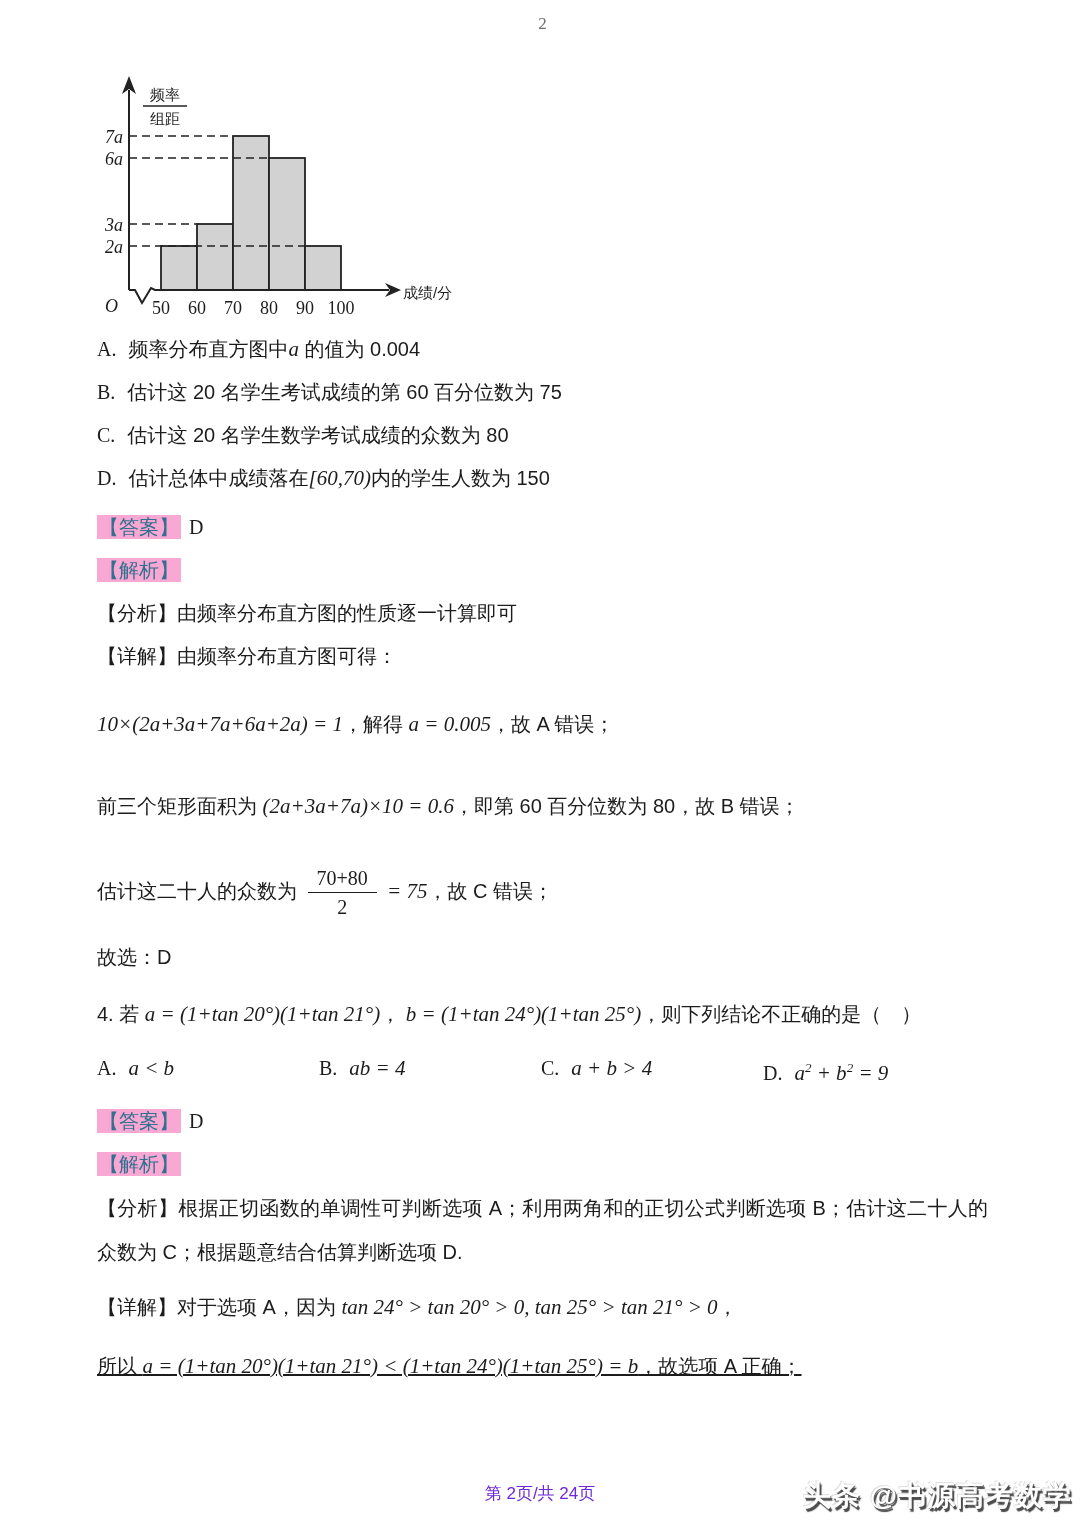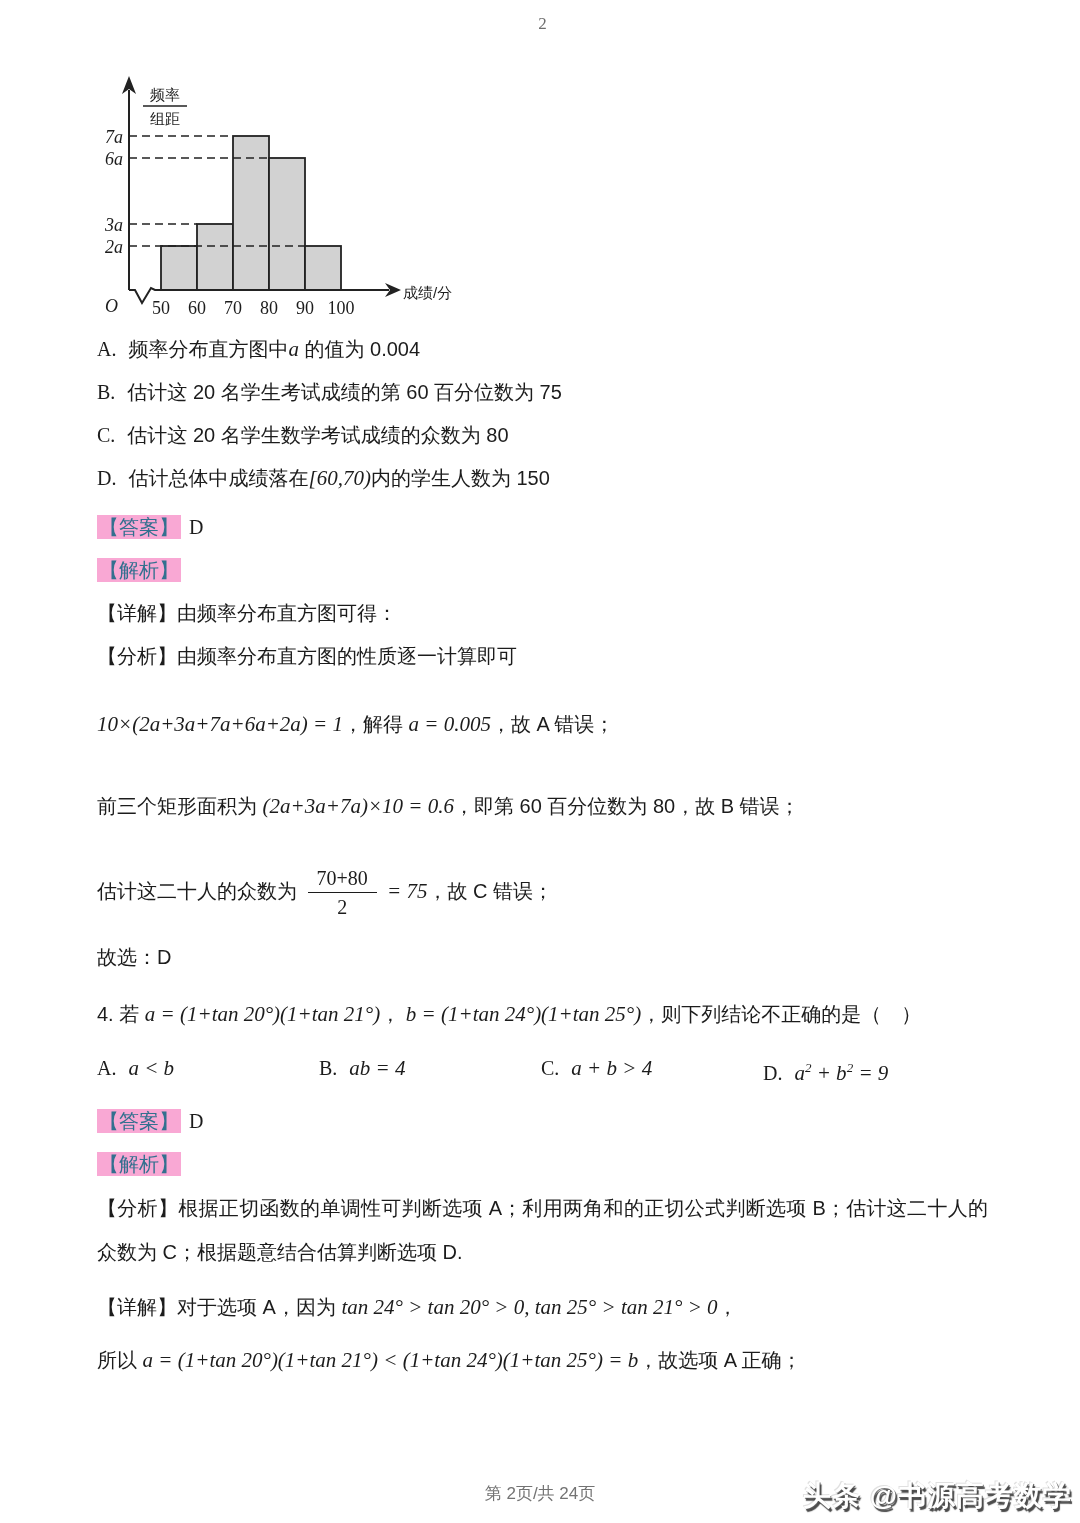--- a/index.html
+++ b/index.html
@@ -55,21 +55,21 @@
     font-size:20px;margin-left:8px;
   }
   .formula{margin:10px 0;line-height:72px;}
   .formula-tall{margin:6px 0;line-height:78px;}
   .stem{margin-top:10px;line-height:50px;}
   .opt-row{display:flex;margin:6px 0 4px;line-height:46px;font-size:20px;}
   .opt-cell{width:222px;flex:0 0 auto;}
   .wrap-para{text-align:justify;line-height:44px;}
   .footer{
     position:absolute;left:0;right:0;bottom:18px;
-    text-align:center;color:#737373;font-size:17px;
+    text-align:center;color:#6d28d9;font-size:17px;
   }
   .watermark{
     position:absolute;right:8px;bottom:8px;
     font-size:28px;font-weight:bold;letter-spacing:1px;
     color:#ffffff;
     text-shadow:2px 3px 1px #4a4a4a,-1px -1px 0 #e0e0e0,1px 1px 0 #777;
   }
 </style>
 </head>
 <body>
@@ -109,39 +109,39 @@
       <text x="76" y="56" text-anchor="middle" class="axis-cn">组距</text>
     </svg>
 
   <div class="para opt"><span class="opt-label">A.</span><span><span class="seg-cn">频率分布直方图中</span><span class="seg-it">a</span><span class="seg-cn"> 的值为 0.004</span></span></div>
   <div class="para opt"><span class="opt-label">B.</span><span><span class="seg-cn">估计这 20 名学生考试成绩的第 60 百分位数为 75</span></span></div>
   <div class="para opt"><span class="opt-label">C.</span><span><span class="seg-cn">估计这 20 名学生数学考试成绩的众数为 80</span></span></div>
   <div class="para opt"><span class="opt-label">D.</span><span><span class="seg-cn">估计总体中成绩落在</span><span class="seg-math">[60,70)</span><span class="seg-cn">内的学生人数为 150</span></span></div>
 
   <div class="para" style="margin-top:6px;"><span class="tag">【答案】</span><span class="ans-val">D</span></div>
   <div class="para"><span class="tag">【解析】</span></div>
+  <div class="para"><span class="seg-cn">【分析】由频率分布直方图的性质逐一计算即可</span></div>
   <div class="para"><span class="seg-cn">【详解】由频率分布直方图可得：</span></div>
-  <div class="para"><span class="seg-cn">【分析】由频率分布直方图的性质逐一计算即可</span></div>
 
   <div class="para formula"><span class="seg-math">10×(2a+3a+7a+6a+2a) = 1</span><span class="seg-cn">，解得 </span><span class="seg-math">a = 0.005</span><span class="seg-cn">，故 A 错误；</span></div>
   <div class="para formula"><span class="seg-cn">前三个矩形面积为 </span><span class="seg-math">(2a+3a+7a)×10 = 0.6</span><span class="seg-cn">，即第 60 百分位数为 80，故 B 错误；</span></div>
   <div class="para formula-tall"><span class="seg-cn">估计这二十人的众数为 </span><span class="frac"><span class="num">70+80</span><span class="den">2</span></span><span class="seg-math"> = 75</span><span class="seg-cn">，故 C 错误；</span></div>
   <div class="para"><span class="seg-cn">故选：D</span></div>
 
   <div class="para stem"><span class="seg-cn">4. 若 </span><span class="seg-math">a = (1+tan 20°)(1+tan 21°)</span><span class="seg-cn">， </span><span class="seg-math">b = (1+tan 24°)(1+tan 25°)</span><span class="seg-cn">，则下列结论不正确的是（　）</span></div>
 
   <div class="opt-row">
     <div class="opt-cell"><span class="opt-label">A.</span><span><span class="seg-math">a &lt; b</span></span></div>
     <div class="opt-cell"><span class="opt-label">B.</span><span><span class="seg-math">ab = 4</span></span></div>
     <div class="opt-cell"><span class="opt-label">C.</span><span><span class="seg-math">a + b &gt; 4</span></span></div>
     <div class="opt-cell"><span class="opt-label">D.</span><span><span class="seg-math">a</span><sup>2</sup><span class="seg-math"> + b</span><sup>2</sup><span class="seg-math"> = 9</span></span></div>
   </div>
 
   <div class="para"><span class="tag">【答案】</span><span class="ans-val">D</span></div>
   <div class="para"><span class="tag">【解析】</span></div>
   <div class="para wrap-para"><span class="seg-cn">【分析】根据正切函数的单调性可判断选项 A；利用两角和的正切公式判断选项 B；估计这二十人的众数为 C；根据题意结合估算判断选项 D.</span></div>
   <div class="para" style="margin-top:8px;line-height:50px;"><span class="seg-cn">【详解】对于选项 A，因为 </span><span class="seg-math">tan 24° &gt; tan 20° &gt; 0, tan 25° &gt; tan 21° &gt; 0</span><span class="seg-cn">，</span></div>
-  <div class="para" style="line-height:56px;"><span class="seg-cn">所以 </span><span class="seg-math">a = (1+tan 20°)(1+tan 21°) &lt; (1+tan 24°)(1+tan 25°) = b</span><span class="seg-cn">，故选项 A 正确；</span></div>
+  <div class="para" style="line-height:68px;text-decoration:underline;"><span class="seg-cn">所以 </span><span class="seg-math">a = (1+tan 20°)(1+tan 21°) &lt; (1+tan 24°)(1+tan 25°) = b</span><span class="seg-cn">，故选项 A 正确；</span></div>
 
   <div class="footer">第 2页/共 24页</div>
   <div class="watermark">头条 @书源高考数学</div>
 
 </div>
 
 </body></html>

